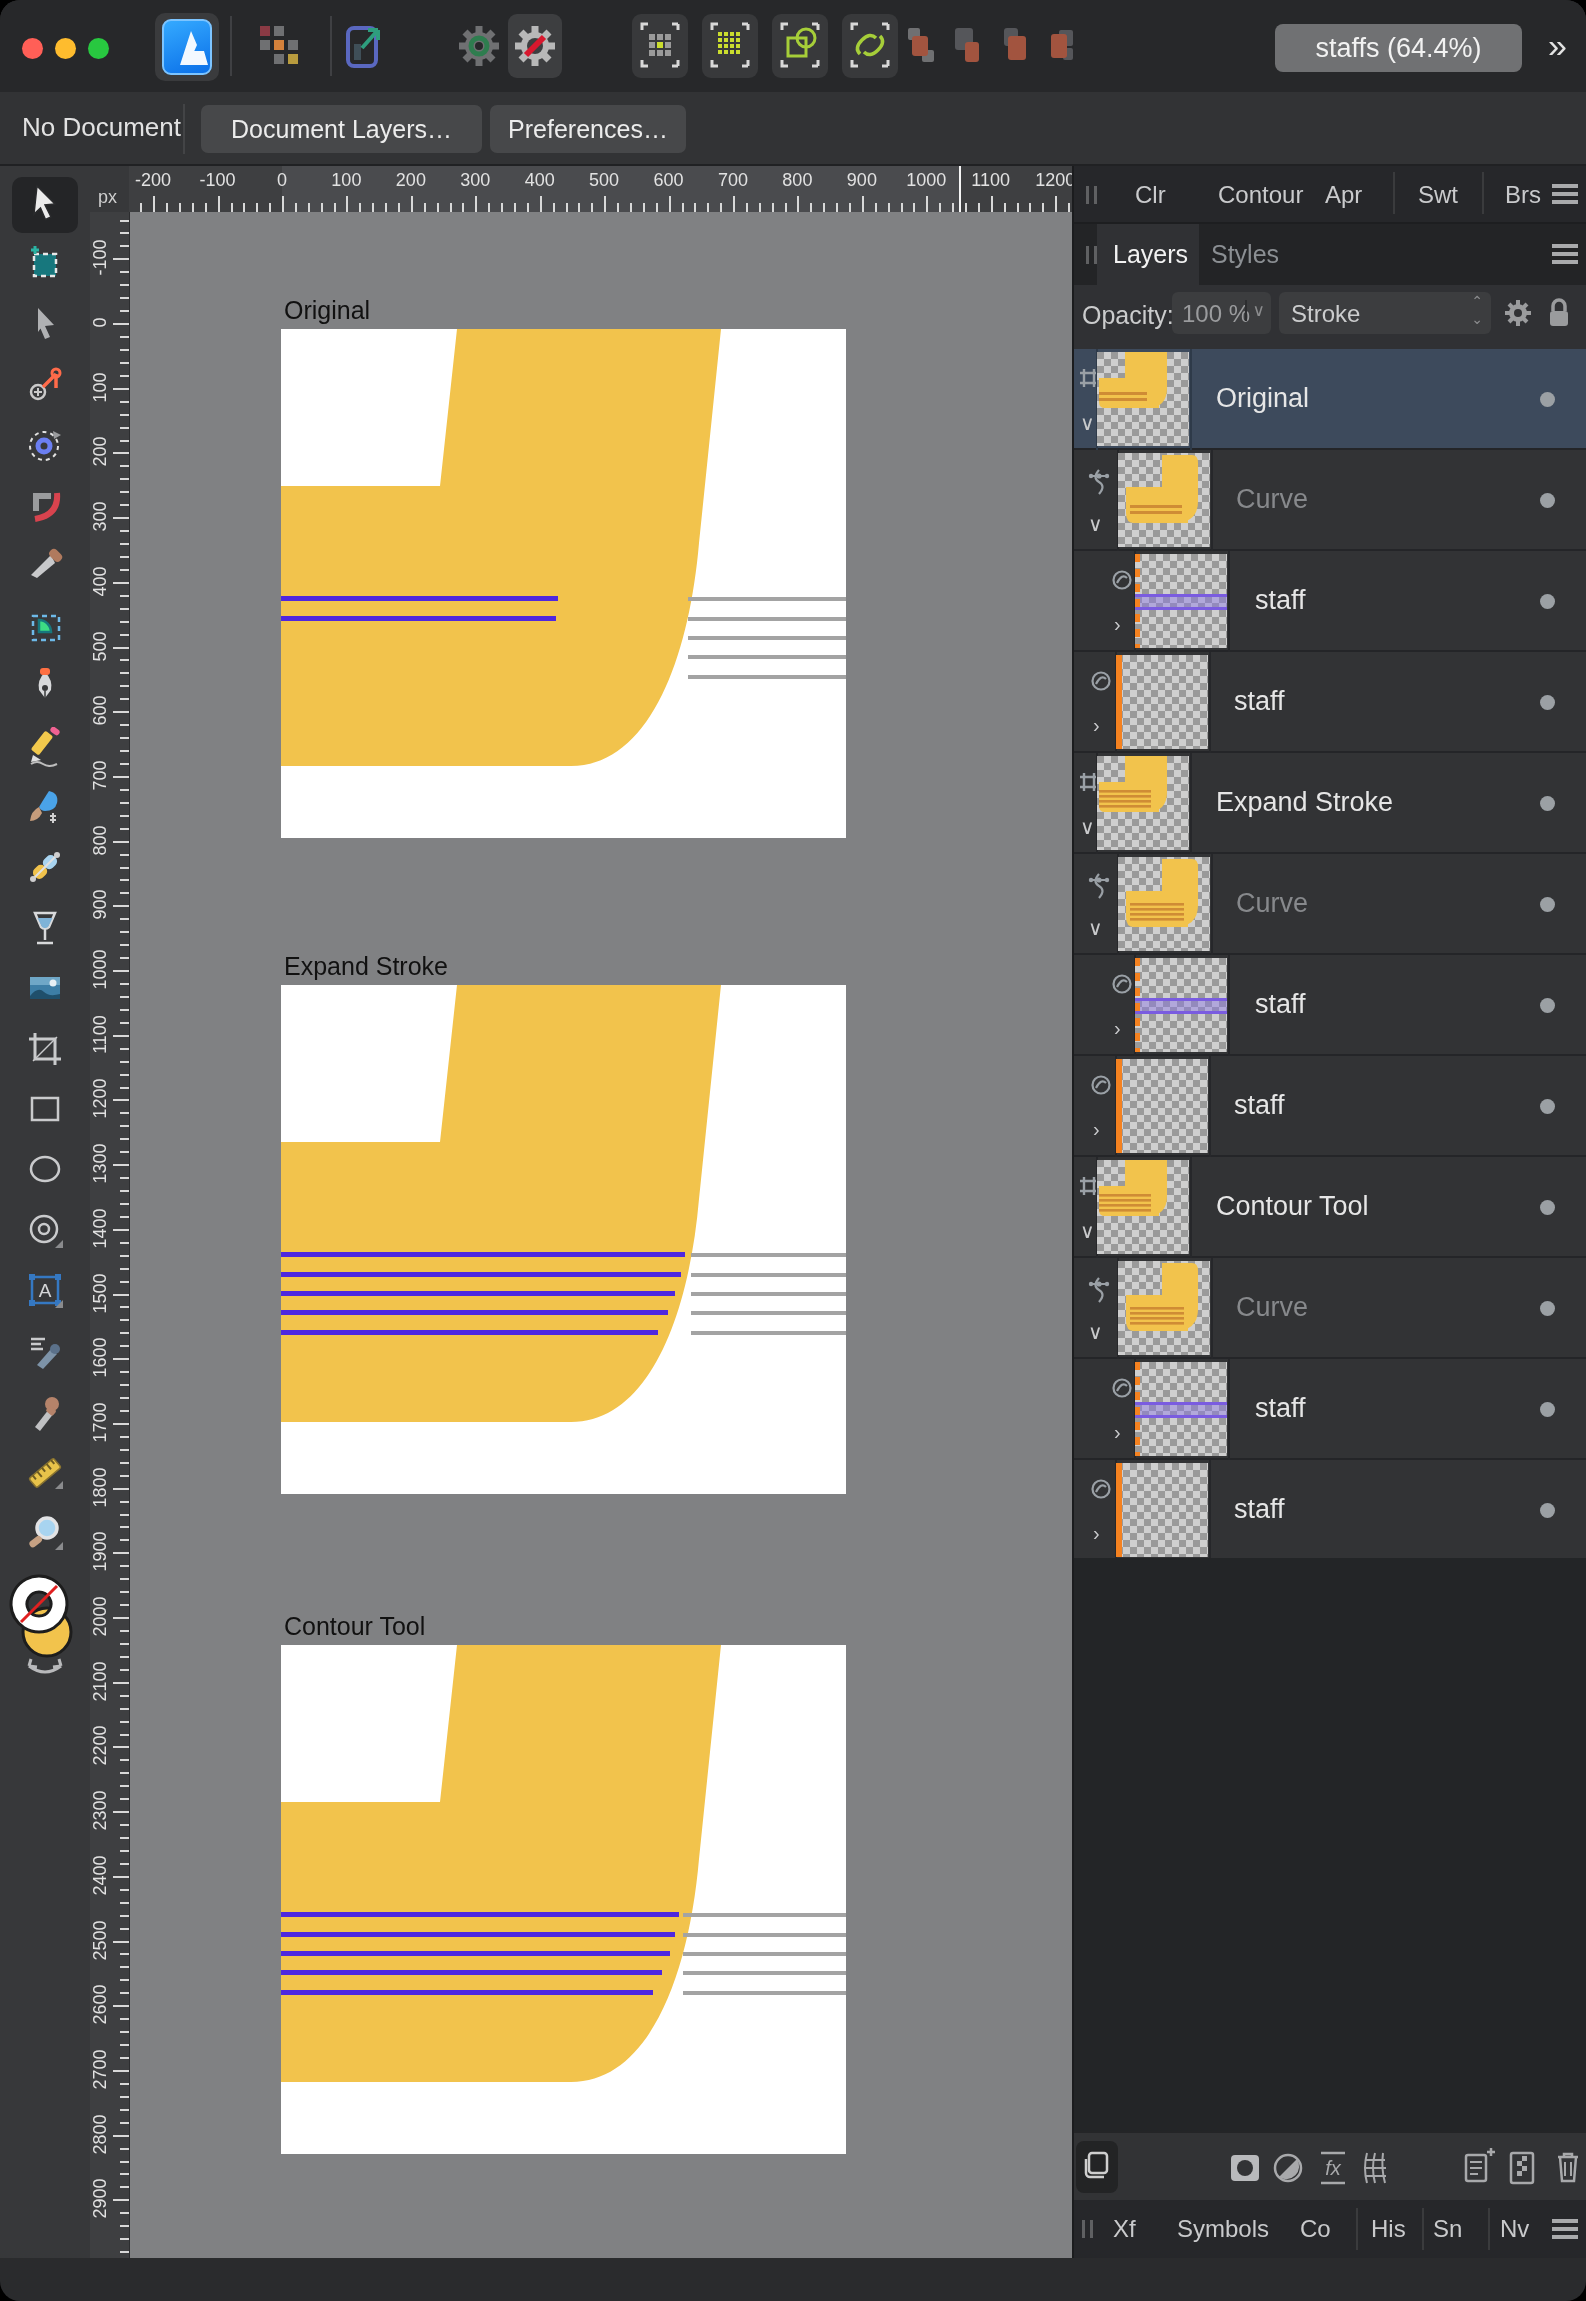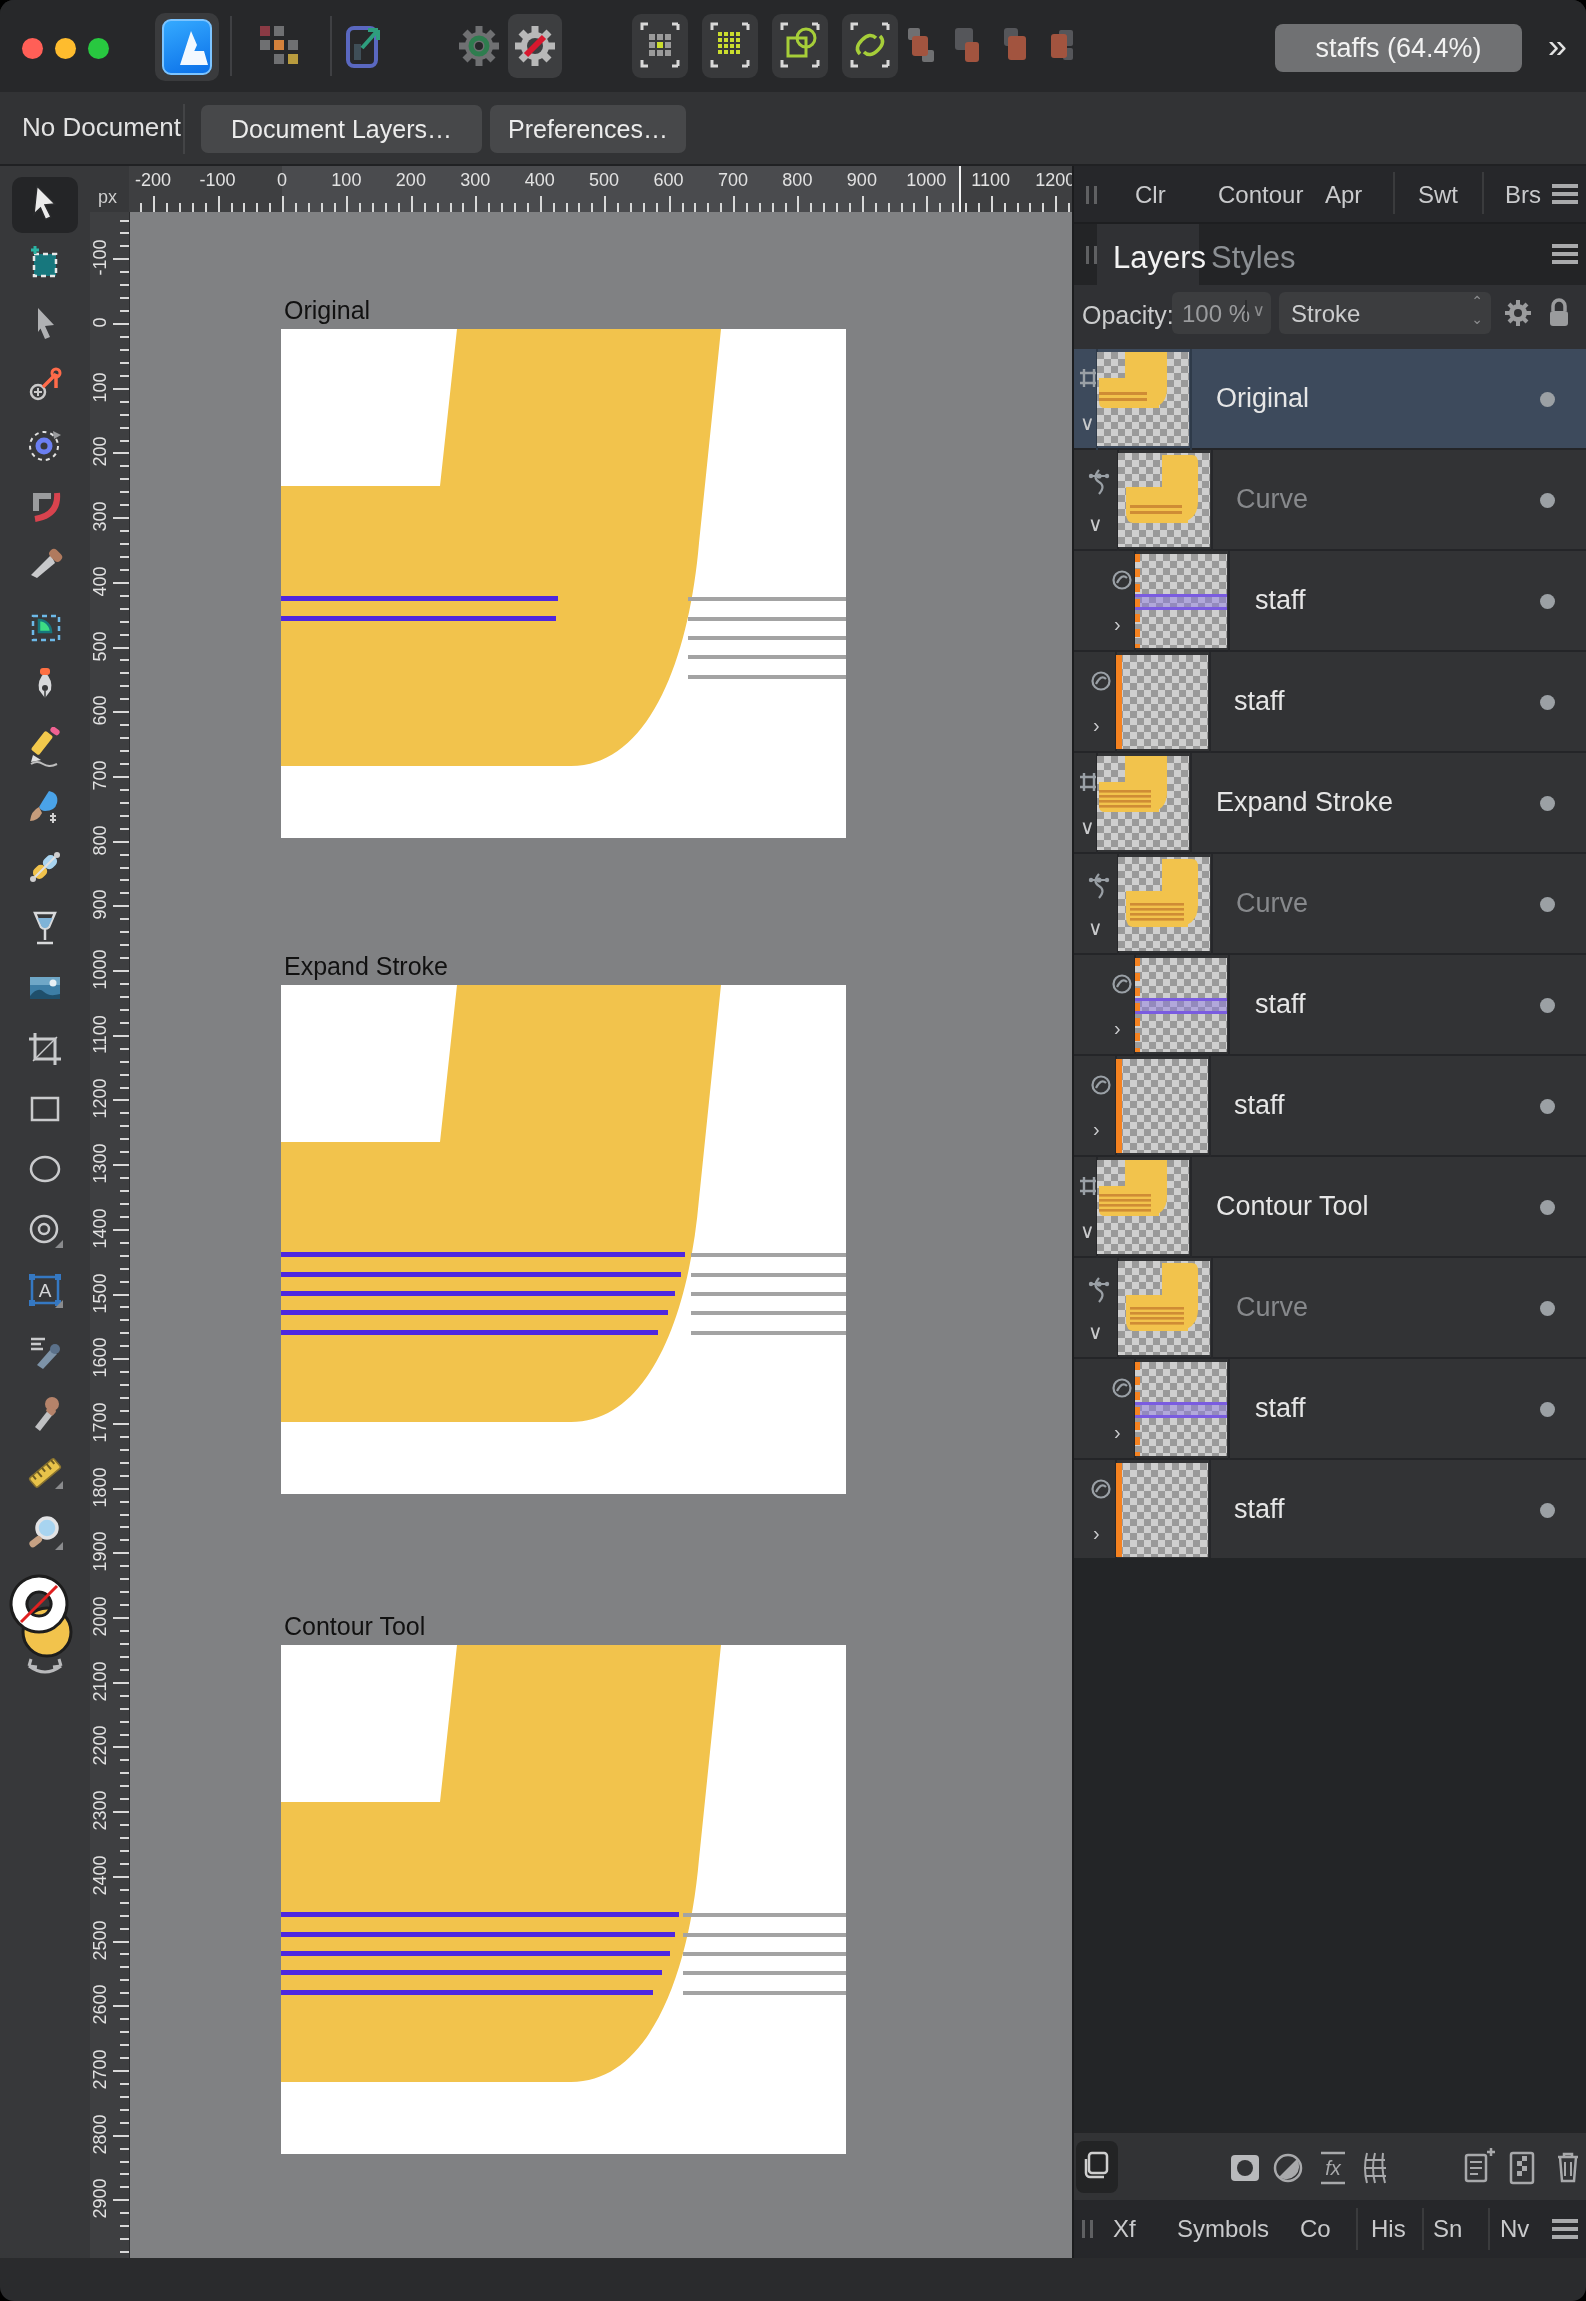--- a/index.html
+++ b/index.html
@@ -1,18 +1,18 @@
 <!DOCTYPE html>
 <html><head>
 <meta charset="utf-8">
 <style>
   html,body{margin:0;padding:0;background:#000;}
   body{width:1586px;height:2301px;position:relative;font-family:"Liberation Sans",sans-serif;
        -webkit-font-smoothing:antialiased;}
-  .window{position:absolute;inset:0;border-radius:14px;overflow:hidden;background:#2a2b2d;}
+  .window{position:absolute;inset:0;border-radius:20px;overflow:hidden;background:#2a2b2d;}
   
   .titlebar{position:absolute;left:0;top:0;width:1586px;height:92px;background:#27282a;}
   .tl{position:absolute;top:38px;width:21px;height:21px;border-radius:50%;}
   .appbtn{position:absolute;left:155px;top:13px;width:64px;height:68px;background:#3a3b3d;border-radius:10px;}
   .appicon{position:absolute;left:7px;top:6px;width:50px;height:56px;border-radius:9px;
            background:linear-gradient(160deg,#35aaff 0%,#0a6fe8 100%);border:2px solid #7cc4ff;box-sizing:border-box;}
   .tsep{position:absolute;top:16px;width:2px;height:60px;background:#3f4043;}
   .tbtn{position:absolute;top:14px;height:64px;border-radius:9px;}
   .tbtn.lit{background:#3d3e40;}
   .tbtn.snap{background:#38393b;}
@@ -42,21 +42,21 @@
   .artboard{position:absolute;background:#ffffff;}
   .ablabel{position:absolute;color:#111;font-size:25px;}
   
   .rpanel{position:absolute;left:1072px;top:166px;width:514px;height:2092px;background:#232527;border-left:2px solid #1b1c1e;box-sizing:border-box;}
   .strip{position:absolute;left:0;width:514px;background:#26272a;}
   .striptab{position:absolute;color:#c9cacc;font-size:24px;}
   .grip{position:absolute;width:16px;height:18px;}
   .grip i{position:absolute;top:0;width:3px;height:18px;background:#5f6062;}
   .ham{position:absolute;width:26px;height:20px;}
   .ham i{position:absolute;left:0;width:26px;height:4px;background:#a9aaac;}
-  .ptab{position:absolute;font-size:31px;}
+  .ptab{position:absolute;font-size:25px;}
   .opacityrow{position:absolute;left:0;top:119px;width:514px;height:64px;background:#303134;}
   .obox{position:absolute;top:7px;height:42px;background:#3c3d3f;border-radius:6px;color:#9a9b9d;font-size:24px;}
   .rows{position:absolute;left:0;top:183px;width:514px;}
   .lrow{position:absolute;left:0;width:514px;height:99px;background:#323335;border-bottom:2px solid #242528;box-sizing:content-box;}
   .lrow.sel{background:#3d4a5c;}
   .lthumb{position:absolute;top:3px;width:92px;height:94px;background:repeating-conic-gradient(#cfcfcf 0% 25%,#9a9a9a 0% 50%) 0 0/14px 14px;overflow:hidden;}
   .lsep{position:absolute;top:0;width:2px;height:101px;background:#26272a;}
   .lrow.sel .lsep{background:#2e3a49;}
   .llabel{position:absolute;top:34px;font-size:27px;color:#e6e6e6;}
   .llabel.dim{color:#87898c;}

